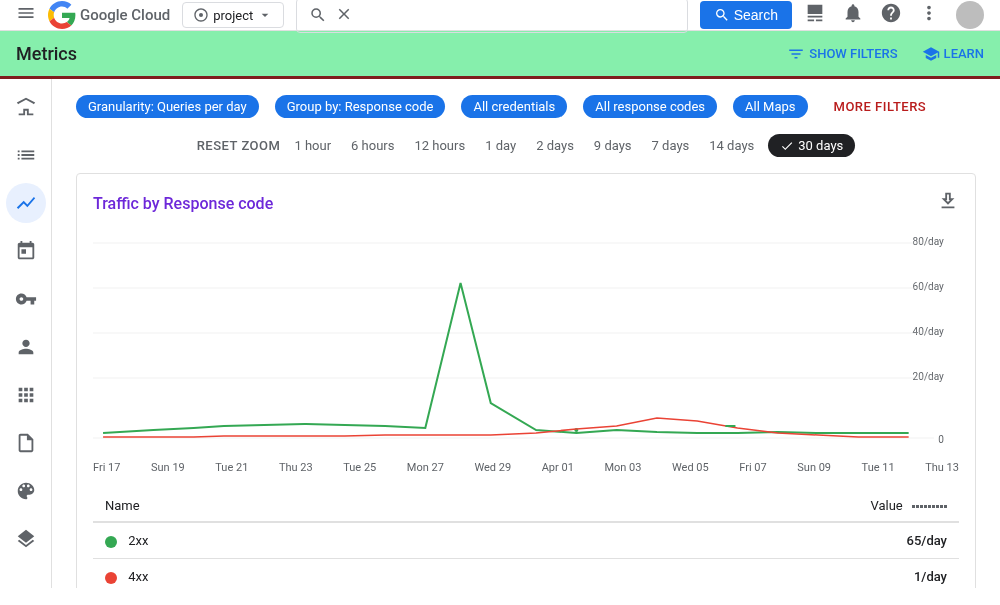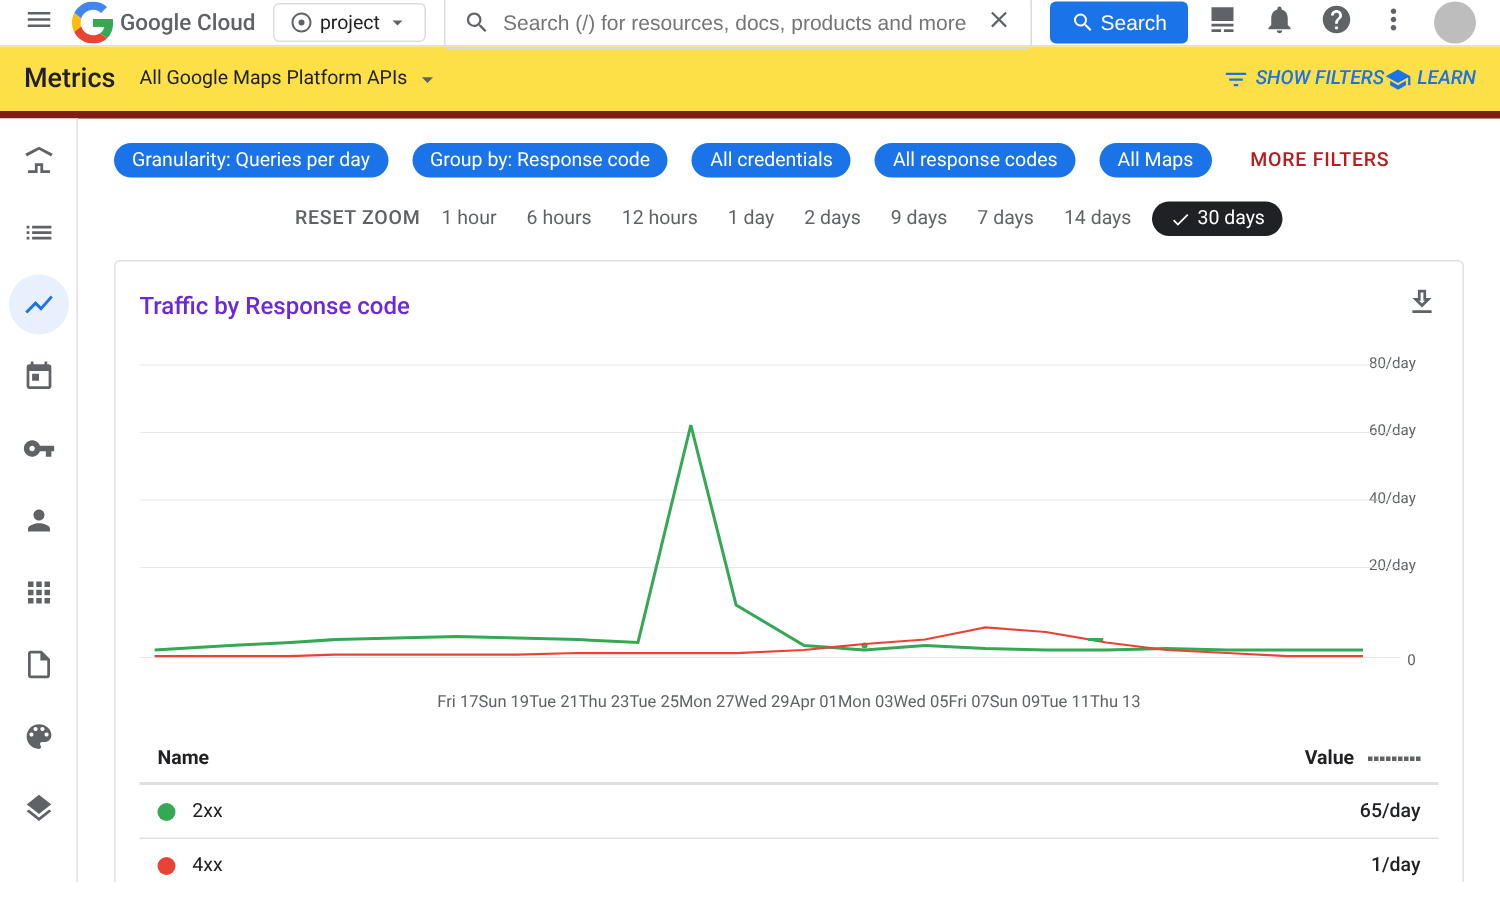--- a/index.html
+++ b/index.html
@@ -27,25 +27,25 @@
       display: flex; align-items: center; gap: 4px; background: #1a73e8; color: #fff;
       border: none; border-radius: 4px; padding: 6px 14px; cursor: pointer; font-size: 14px;
     }
     .nav-icons { display: flex; align-items: center; gap: 16px; margin-left: auto; color: #5f6368; font-size: 20px; }
     .nav-icon-btn { cursor: pointer; color: #5f6368; }
     .avatar { width: 28px; height: 28px; border-radius: 50%; background: #bdbdbd; cursor: pointer; }
 
     
     .sub-header {
       display: flex; align-items: center; height: 48px; padding: 0 16px;
-      border-bottom: 5px solid #7f1d1d; background: #fde047;
+      border-bottom: 3px solid #7f1d1d; background: #86efac;
     }
     .sub-header-title { font-size: 18px; font-weight: 500; color: #202124; margin-right: 16px; }
     .api-selector { display: flex; align-items: center; gap: 4px; font-size: 13px; color: #202124; cursor: pointer; }
-    .sub-header-actions { margin-left: auto; display: flex; align-items: flex-start; gap: 0; font-style: italic; }
+    .sub-header-actions { margin-left: auto; display: flex; align-items: flex-start; gap: 24px; }
     .show-filters-btn { display: flex; align-items: center; gap: 4px; color: #1a73e8; font-size: 13px; cursor: pointer; font-weight: 500; }
     .learn-btn { display: flex; align-items: center; gap: 4px; color: #1a73e8; font-size: 13px; cursor: pointer; font-weight: 500; }
 
     
     .main-layout { display: flex; height: calc(605px - 96px); }
 
     
     .sidebar {
       width: 52px; border-right: 1px solid #e0e0e0; display: flex; flex-direction: column;
       align-items: center; padding-top: 8px; gap: 8px; background: #fff;
@@ -82,21 +82,21 @@
     .download-btn { color: #5f6368; cursor: pointer; font-size: 20px; }
 
     .chart-area { position: relative; height: 220px; margin-bottom: 8px; }
     .chart-svg { width: 100%; height: 100%; }
 
     
     .x-labels { display: flex; justify-content: space-between; padding: 0 40px 0 0; font-size: 11px; color: #5f6368; }
 
     
     .legend-table { width: 100%; border-collapse: collapse; margin-top: 16px; }
-    .legend-table th { text-align: left; padding: 8px 12px; font-size: 13px; font-weight: 700; color: #202124; border-bottom: 2px solid #e0e0e0; }
+    .legend-table th { text-align: left; padding: 8px 12px; font-size: 13px; font-weight: 400; color: #202124; border-bottom: 2px solid #e0e0e0; }
     .legend-table th.value-col { text-align: right; }
     .legend-table td { padding: 10px 12px; font-size: 13px; border-bottom: 1px solid #e0e0e0; }
     .legend-table td.value-col { text-align: right; color: #202124; font-weight: 500; }
     .legend-dot { width: 12px; height: 12px; border-radius: 50%; display: inline-block; margin-right: 8px; vertical-align: middle; }
     .grid-icon { display: inline-flex; gap: 1px; cursor: pointer; vertical-align: middle; margin-left: 6px; }
     .grid-icon span { display: block; width: 3px; height: 3px; background: #5f6368; }
     .grid-row { display: flex; gap: 1px; }
   </style>
 </head>
 <body>
@@ -126,21 +126,20 @@
     <span>project</span>
     <svg width="16" height="16" viewBox="0 0 24 24" fill="#5f6368">
         <path d="M7 10l5 5 5-5z"></path>
       </svg>
   </div>
 
   <div class="search-bar">
     <svg width="18" height="18" viewBox="0 0 24 24" fill="#5f6368">
         <path d="M15.5 14h-.79l-.28-.27A6.471 6.471 0 0 0 16 9.5 6.5 6.5 0 1 0 9.5 16c1.61 0 3.09-.59 4.23-1.57l.27.28v.79l5 4.99L20.49 19l-4.99-5zm-6 0C7.01 14 5 11.99 5 9.5S7.01 5 9.5 5 14 7.01 14 9.5 11.99 14 9.5 14z"></path>
       </svg>
-    <input type="text" placeholder="Search (/) for resources, docs, products and more" style="">
     <span class="search-close">
       <svg width="18" height="18" viewBox="0 0 24 24" fill="#5f6368">
           <path d="M19 6.41L17.59 5 12 10.59 6.41 5 5 6.41 10.59 12 5 17.59 6.41 19 12 13.41 17.59 19 19 17.59 13.41 12z"></path>
         </svg>
     </span>
   </div>
 
   <button class="search-btn">
     <svg width="16" height="16" viewBox="0 0 24 24" fill="#fff">
         <path d="M15.5 14h-.79l-.28-.27A6.471 6.471 0 0 0 16 9.5 6.5 6.5 0 1 0 9.5 16c1.61 0 3.09-.59 4.23-1.57l.27.28v.79l5 4.99L20.49 19l-4.99-5zm-6 0C7.01 14 5 11.99 5 9.5S7.01 5 9.5 5 14 7.01 14 9.5 11.99 14 9.5 14z"></path>
@@ -168,26 +167,20 @@
       <svg width="22" height="22" viewBox="0 0 24 24" fill="#5f6368">
           <path d="M12 8c1.1 0 2-.9 2-2s-.9-2-2-2-2 .9-2 2 .9 2 2 2zm0 2c-1.1 0-2 .9-2 2s.9 2 2 2 2-.9 2-2-.9-2-2-2zm0 6c-1.1 0-2 .9-2 2s.9 2 2 2 2-.9 2-2-.9-2-2-2z"></path>
         </svg>
     </span>
     <div class="avatar"></div>
   </div>
 </div>
 
 <div class="sub-header">
   <span class="sub-header-title">Metrics</span>
-  <div class="api-selector">
-    <span>All Google Maps Platform APIs</span>
-    <svg width="18" height="18" viewBox="0 0 24 24" fill="#5f6368">
-        <path d="M7 10l5 5 5-5z"></path>
-      </svg>
-  </div>
   <div class="sub-header-actions">
     <div class="show-filters-btn">
       <svg width="18" height="18" viewBox="0 0 24 24" fill="#1a73e8">
           <path d="M10 18h4v-2h-4v2zM3 6v2h18V6H3zm3 7h12v-2H6v2z"></path>
         </svg>
       <span>SHOW FILTERS</span>
     </div>
     <div class="learn-btn">
       <svg width="18" height="18" viewBox="0 0 24 24" fill="#1a73e8">
           <path d="M5 13.18v4L12 21l7-3.82v-4L12 17l-7-3.82zM12 3L1 9l11 6 9-4.91V17h2V9L12 3z"></path>
@@ -363,21 +356,21 @@
               680,200
               720,202
               760,204
               810,204
             "></polyline>
 
           <line x1="628" y1="193" x2="638" y2="193" stroke="#34a853" stroke-width="2"></line>
         </svg>
       </div>
 
-      <div class="x-labels" style="font-size:11px; color:#5f6368; display:flex; justify-content:center; padding: 0 0 0 0; margin-top:2px;">
+      <div class="x-labels" style="font-size:11px; color:#5f6368; display:flex; justify-content:space-between; padding: 0 0 0 0; margin-top:2px;">
         <span>Fri 17</span>
         <span>Sun 19</span>
         <span>Tue 21</span>
         <span>Thu 23</span>
         <span>Tue 25</span>
         <span>Mon 27</span>
         <span>Wed 29</span>
         <span>Apr 01</span>
         <span>Mon 03</span>
         <span>Wed 05</span>

